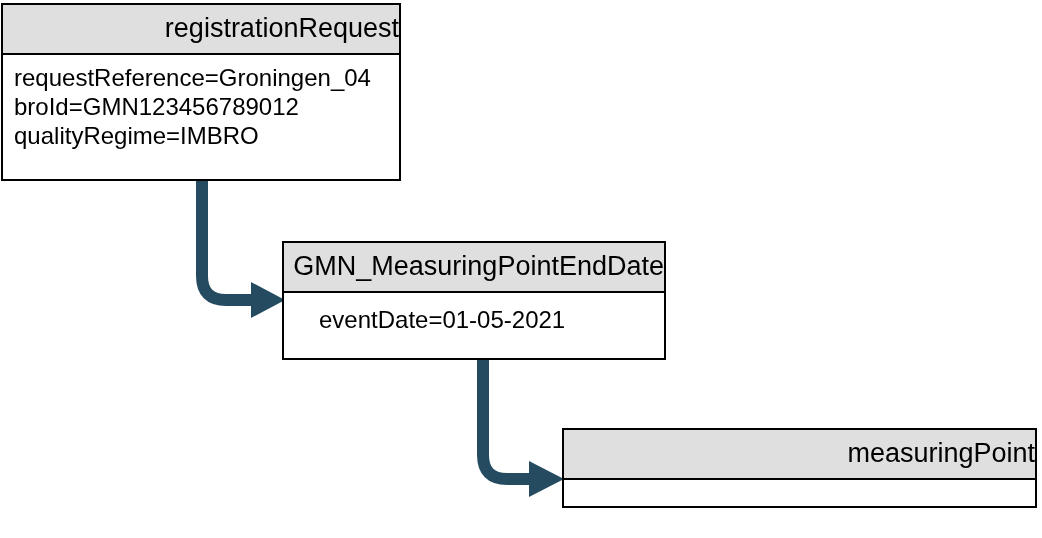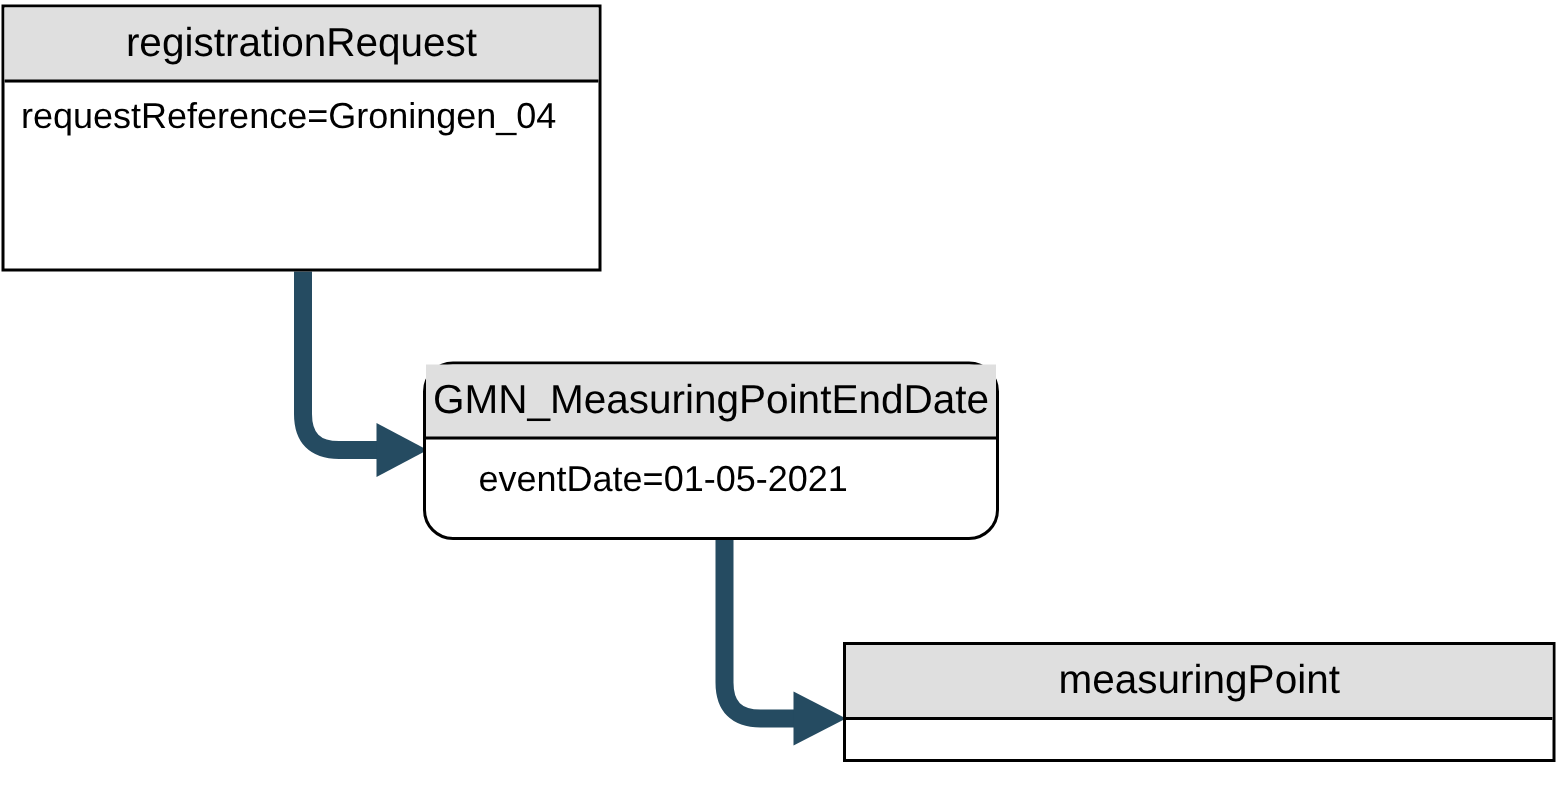--- a/index.html
+++ b/index.html
@@ -31,36 +31,36 @@
     box-sizing:border-box;
     border:2px solid var(--border);
     background:#ffffff;
     color:var(--text);
   }
   .node-header{
     box-sizing:border-box;
     height:50px;
     border-bottom:2px solid var(--border);
     background:var(--header-bg);
-    text-align:center;
+    text-align:right;
     font-size:27px;
     line-height:46px;
     white-space:nowrap;
     overflow:hidden;
   }
   .node-body{
     box-sizing:border-box;
     padding:8px 0 15px 11px;
     font-size:24px;
     line-height:29px;
     white-space:nowrap;
     overflow:hidden;
   }
   .n1{left:1px;   top:3px;   width:400px; height:178px;}
-  .n2{left:282px; top:241px; width:384px; height:119px;border-radius:20px;}
+  .n2{left:282px; top:241px; width:384px; height:119px;}
   .n3{left:562px; top:428px; width:475px; height:80px;}
   .n2 .node-body{padding-top:12px;margin-left:24px;}
   .n3 .node-body{padding-top:11px; padding-left:9px;}
 </style>
 </head>
 <body>
 
 <div id="canvas">
 
   <svg class="edges" width="1042" height="538" viewBox="0 0 1042 538" aria-hidden="true">
@@ -69,20 +69,22 @@
     <path d="M 483 355 L 483 455 Q 483 479 507 479 L 532 479" fill="none" stroke-width="12" stroke="#254b61"></path>
     <polygon points="529,461 529,497 564,479" fill="#254b61"></polygon>
   </svg>
 
   <div class="node n1">
     <div class="node-header">
       <span>registrationRequest</span>
     </div>
     <div class="node-body">
       <div class="attr">requestReference=Groningen_04</div>
+      <div class="attr">broId=GMN123456789012</div>
+      <div class="attr">qualityRegime=IMBRO</div>
     </div>
   </div>
 
   <div class="node n2">
     <div class="node-header">
       <span>GMN_MeasuringPointEndDate</span>
     </div>
     <div class="node-body">
       <div class="attr">eventDate=01-05-2021</div>
     </div>

